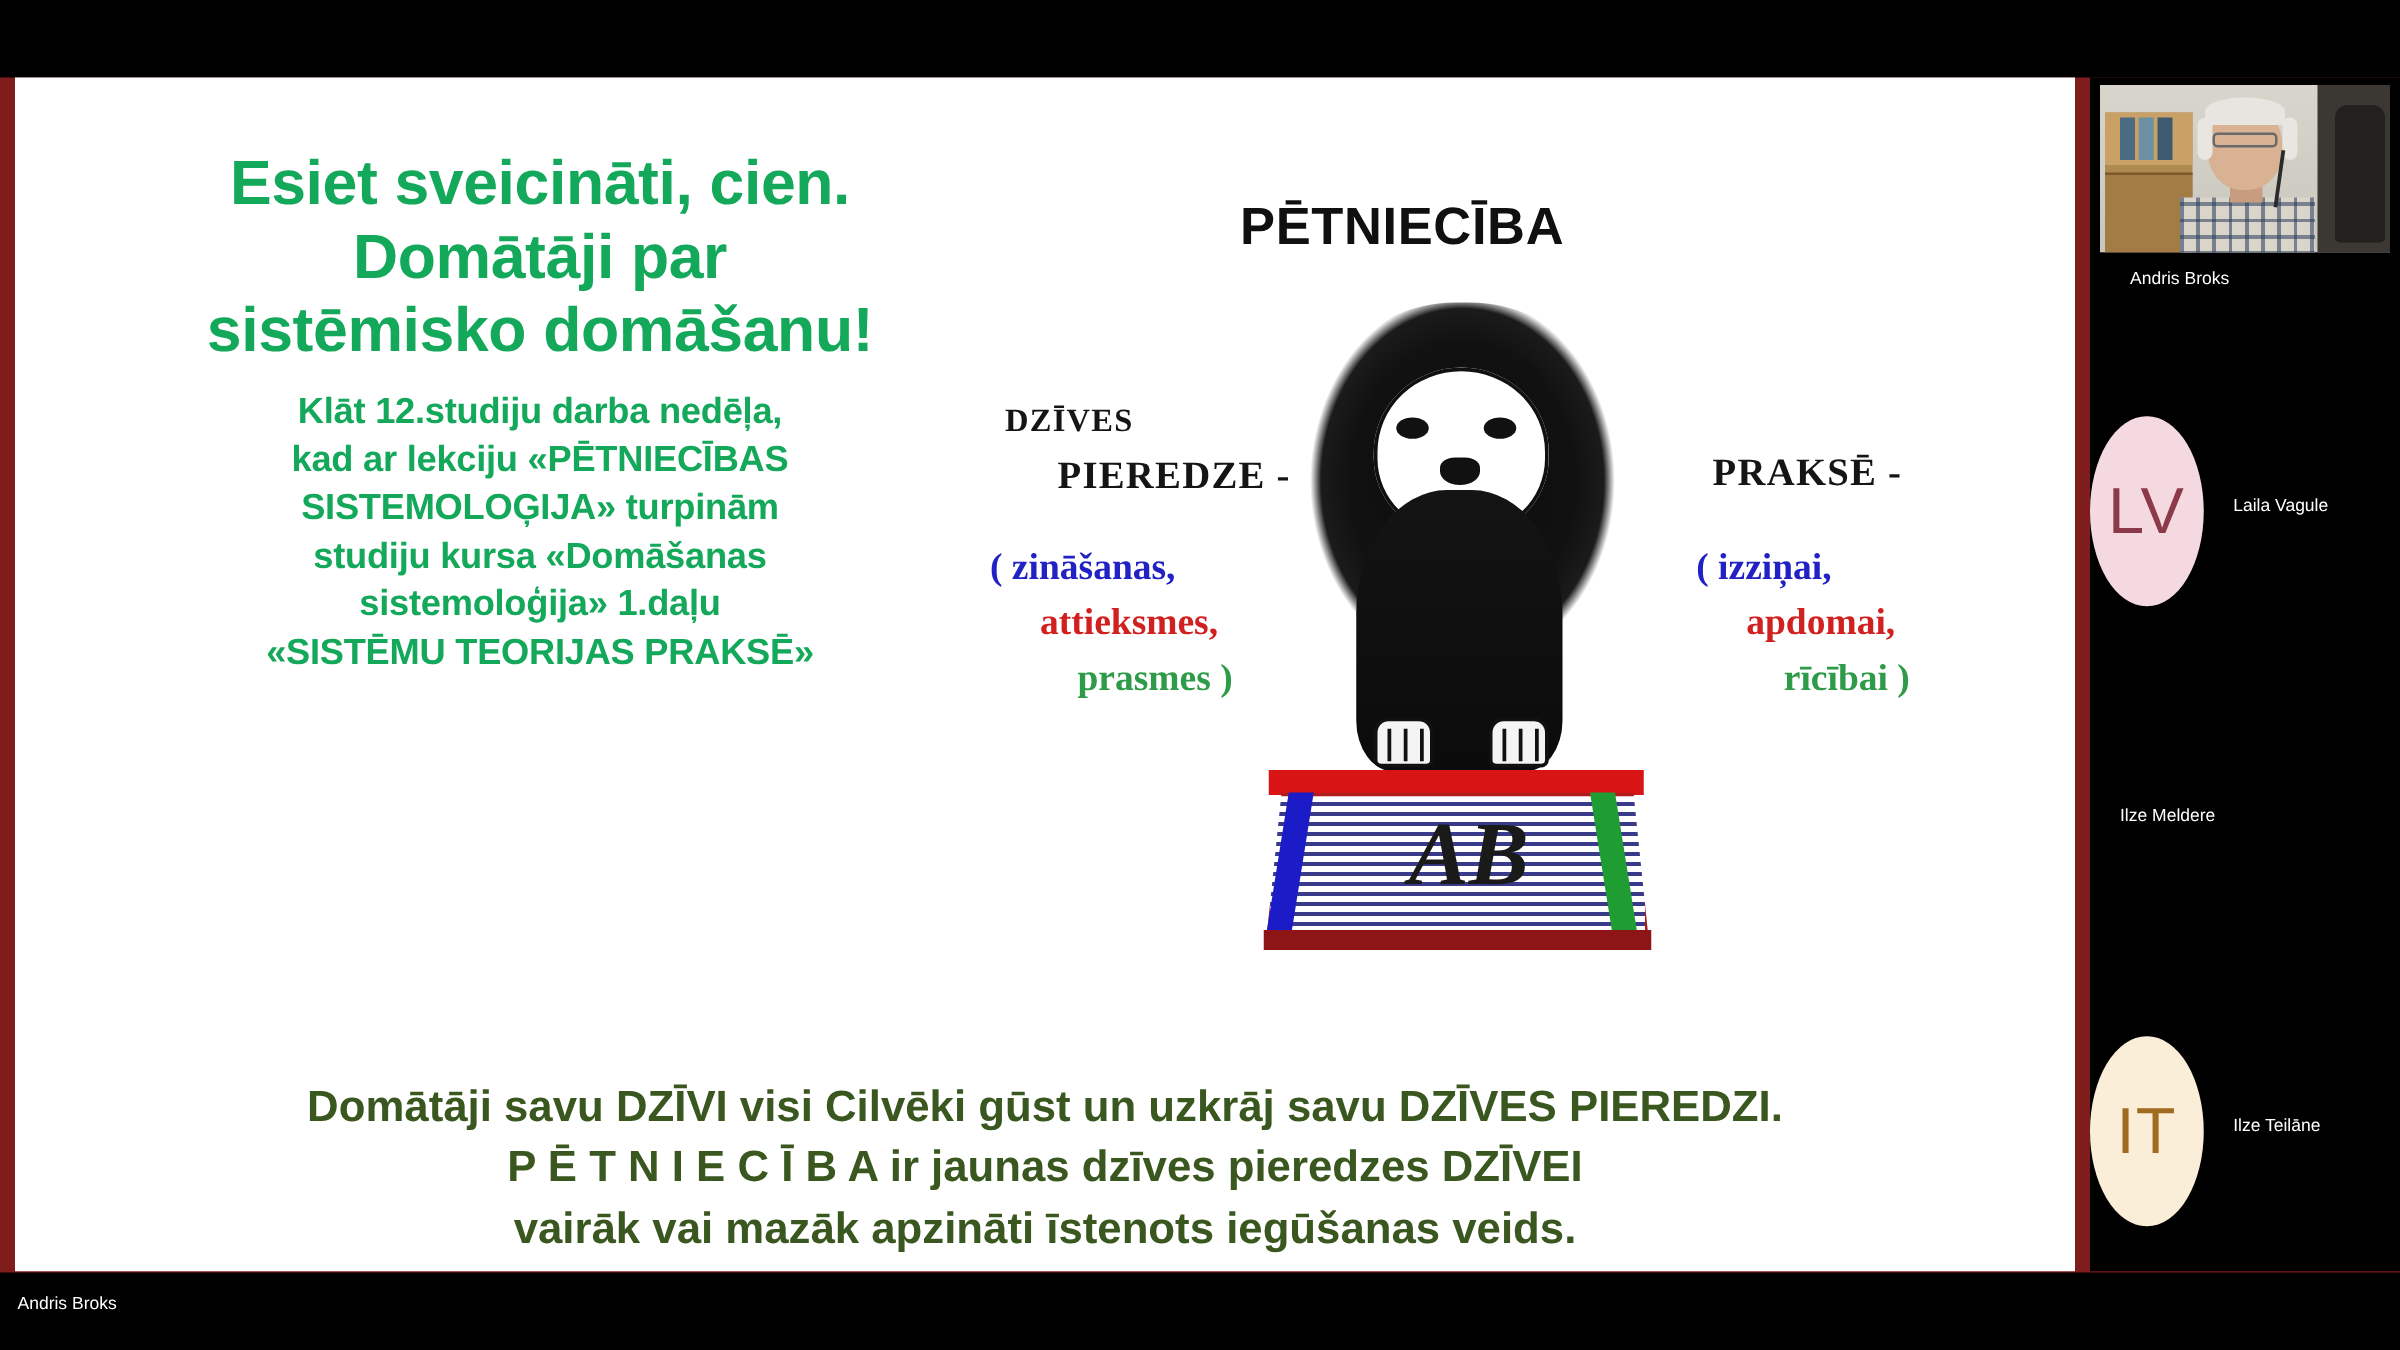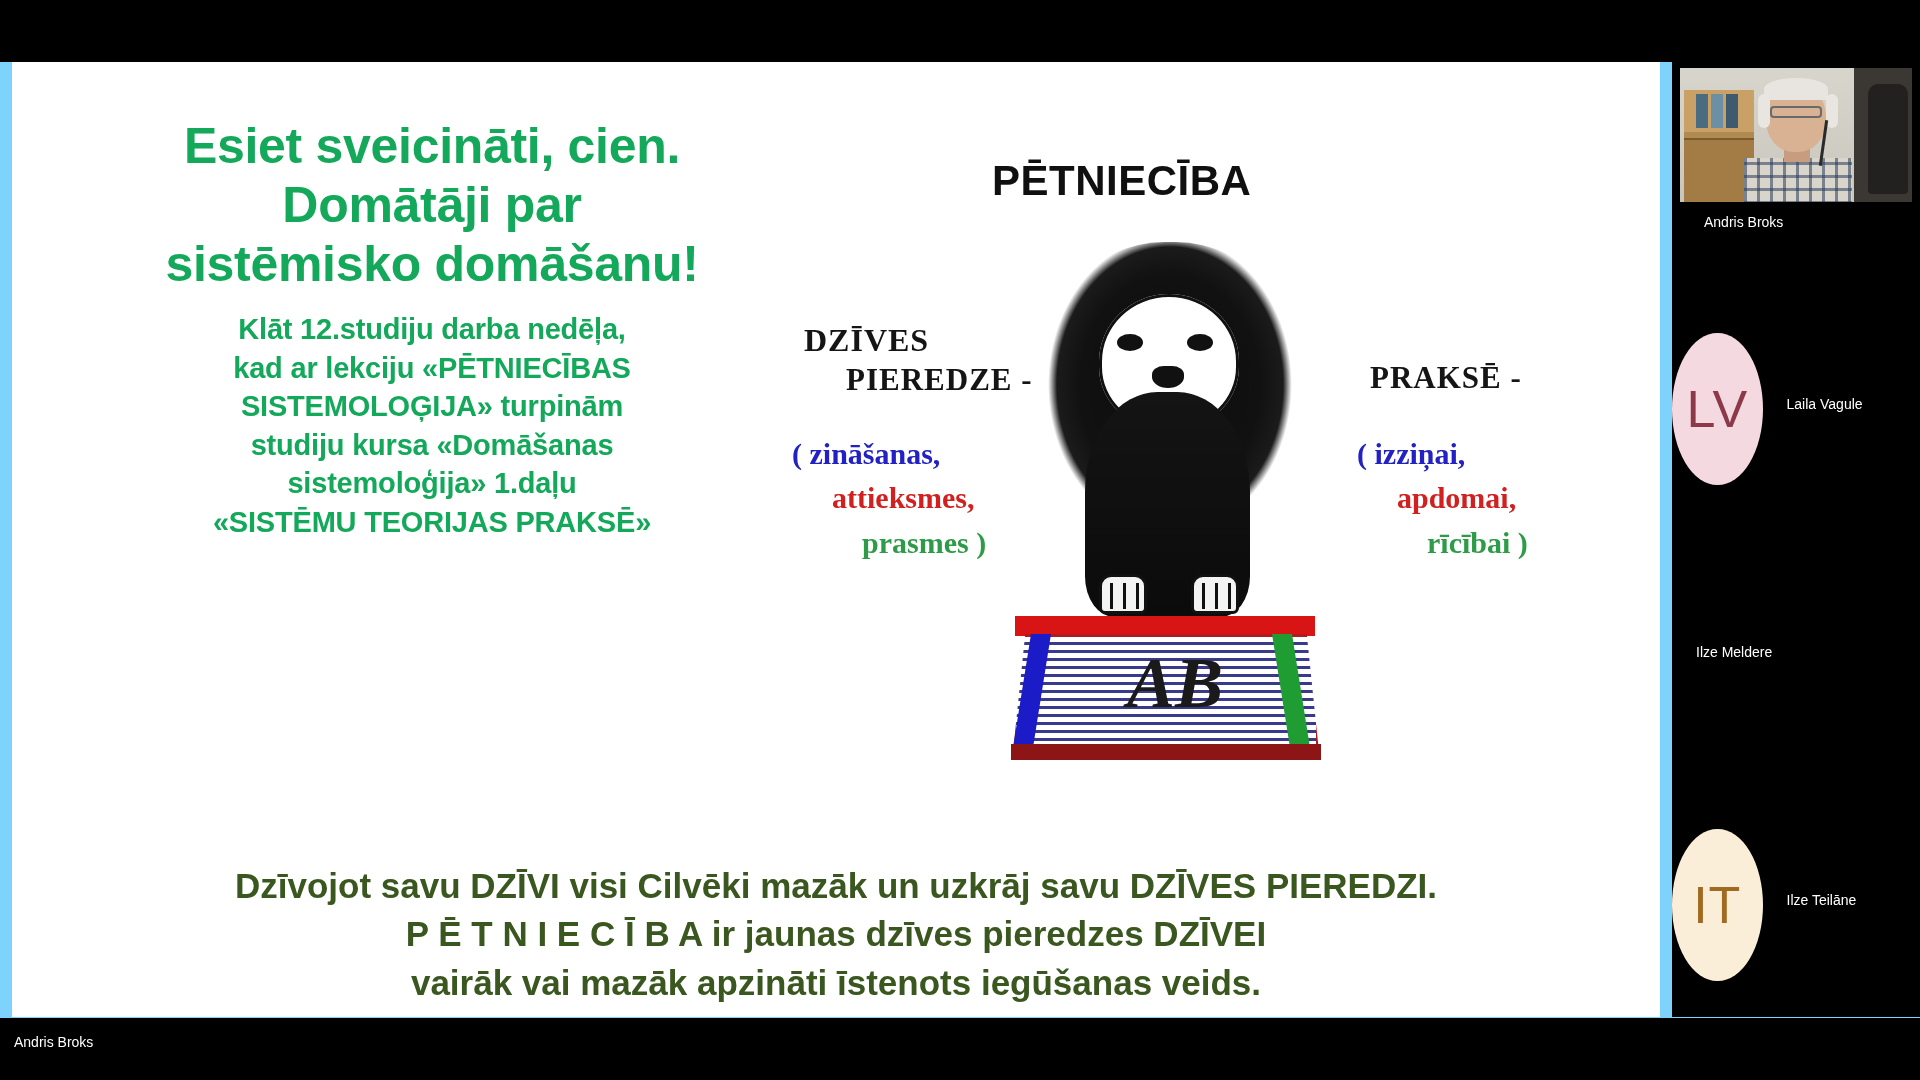--- a/index.html
+++ b/index.html
@@ -2,21 +2,21 @@
 <html><head>
 <meta charset="utf-8">
 <style>
   * { box-sizing: border-box; margin: 0; padding: 0; }
   html, body {
     width: 1920px; height: 1080px;
     background: #000;
     font-family: "Liberation Sans", sans-serif;
     overflow: hidden;
   }
-  #app { position: relative; width: 1920px; height: 1080px; background: #7dd3fc; }
+  #app { position: relative; width: 1920px; height: 1080px; background: #7f1d1d; }
 
   
   #slide-stage {
     position: absolute;
     left: 12px; top: 62px;
     width: 1648px; height: 955px;
     background: #ffffff;
     overflow: hidden;
   }
 
@@ -60,21 +60,21 @@
     font-size: 42px;
     color: #101010;
     letter-spacing: 0.5px;
     white-space: nowrap;
   }
   .serif-label {
     font-family: "Liberation Serif", serif;
     font-weight: 700;
     white-space: nowrap;
   }
-  #lbl-dzives-1 { position:absolute; left: 22px;  top: 175px; font-size: 32px; color:#151515; letter-spacing: 1px; }
+  #lbl-dzives-1 { position:absolute; left: 22px;  top: 175px; font-size: 26px; color:#151515; letter-spacing: 1px; }
   #lbl-dzives-2 { position:absolute; left: 64px;  top: 215px; font-size: 31px; color:#151515; letter-spacing: 1px; }
   #lbl-dzivei   { position:absolute; left: 588px; top: 213px; font-size: 31px; color:#151515; letter-spacing: 1px; }
 
   #left-paren-group  { position:absolute; left: 10px;  top: 285px; width: 290px; }
   #right-paren-group { position:absolute; left: 575px; top: 285px; width: 260px; }
   .paren-line {
     font-family: "Liberation Serif", serif;
     font-weight: 700;
     font-size: 30px;
     line-height: 1.48;
@@ -293,21 +293,21 @@
         <div id="red-bar"></div>
         <div id="podium"></div>
         <div id="arrow-blue-shaft"></div>
         <div id="arrow-green-shaft"></div>
         <div id="mono-letter">AB</div>
         <div id="podium-base"></div>
       </div>
     </div>
 
     <div id="slide-bottom">
-      <div class="b-line">Dzīvojot savu DZĪVI visi Cilvēki mazāk un uzkrāj savu DZĪVES PIEREDZI.</div>
+      <div class="b-line">Domātāji savu DZĪVI visi Cilvēki gūst un uzkrāj savu DZĪVES PIEREDZI.</div>
       <div class="b-line">P Ē T N I E C Ī B A  ir jaunas dzīves pieredzes DZĪVEI</div>
       <div class="b-line">vairāk vai mazāk apzināti īstenots iegūšanas veids.</div>
     </div>
   </div>
 
   <div id="rail">
 
     <div class="tile" id="tile-video">
       <div id="video-frame">
         <div id="vid-wall"></div>

